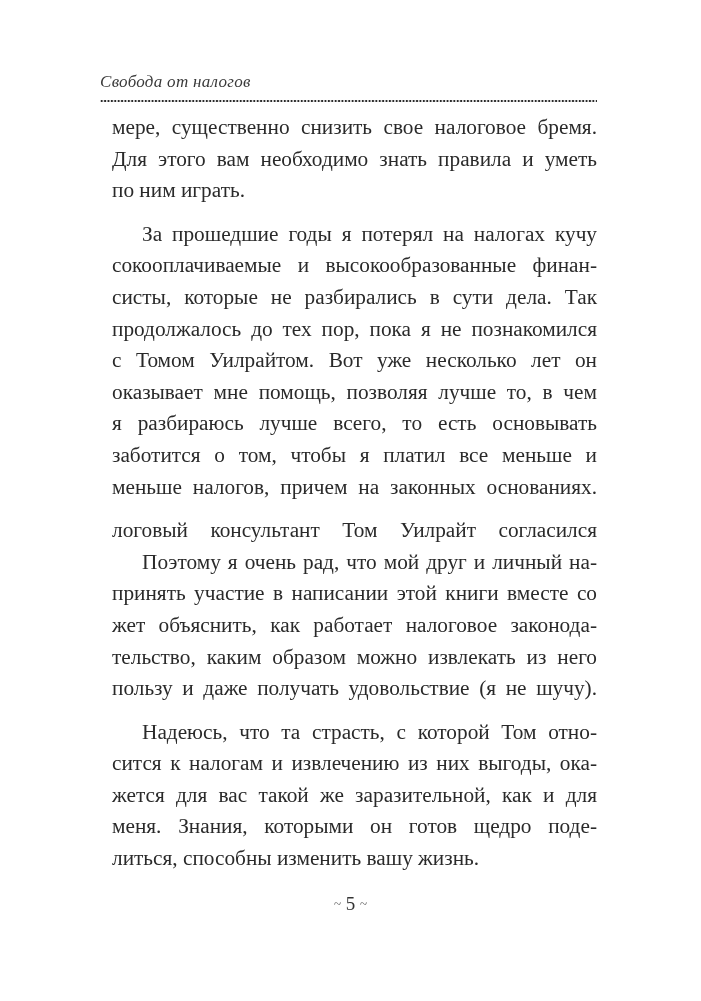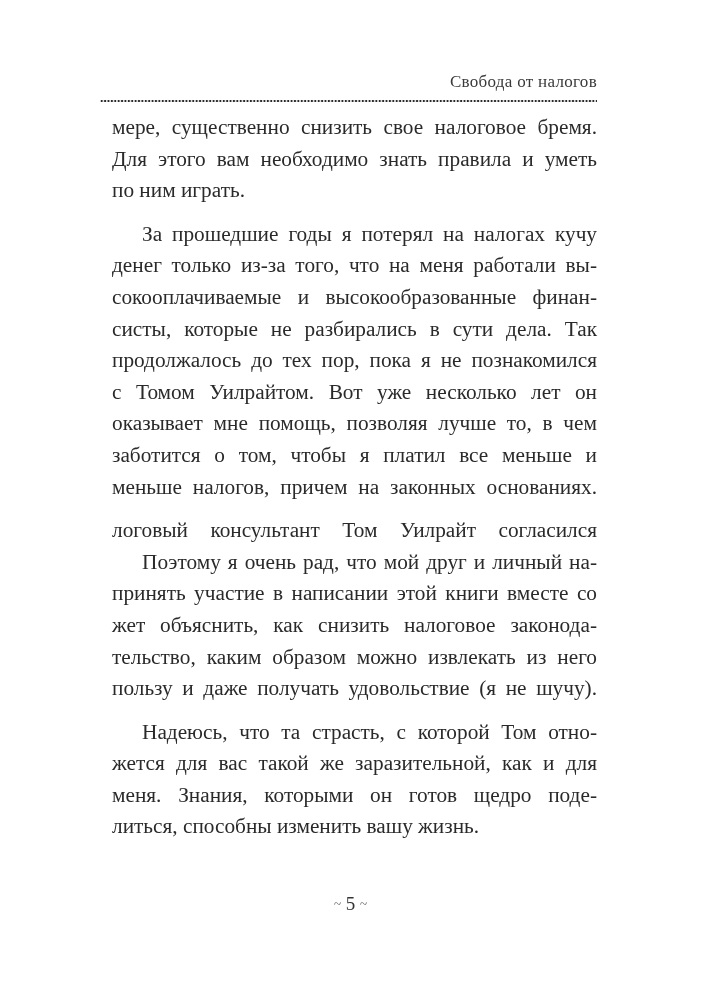--- a/index.html
+++ b/index.html
@@ -5,21 +5,21 @@
   html, body { margin:0; padding:0; }
   body {
     width:701px; height:1001px; background:#ffffff; overflow:hidden;
     position:relative;
     font-family:"Liberation Serif","DejaVu Serif",serif;
     color:#2a2a2a;
   }
   .page { position:absolute; left:0; top:0; width:701px; height:1001px; }
   .running-head {
     position:absolute; left:100px; width:497px; top:72px;
-    text-align:right; font-size:17px; color:#3a3a3a;
+    text-align:left; font-style:italic; font-size:17px; color:#3a3a3a;
     letter-spacing:0.3px;
   }
   .rule {
     position:absolute; left:100px; width:497px; top:99px; height:4px;
     background-image: radial-gradient(circle, #2b2b2b 1.2px, transparent 1.4px);
     background-size:3.4px 4px; background-repeat:repeat-x;
   }
   .body-text {
     position:absolute; left:100px; width:497px; top:112px;
     font-size:21.3px; line-height:31.6px;
@@ -42,39 +42,40 @@
   <div class="rule"></div>
 
   <div class="body-text">
     <div class="para">
       <span class="line">мере, существенно снизить свое налоговое бремя.</span>
       <span class="line">Для этого вам необходимо знать правила и уметь</span>
       <span class="line last">по ним играть.</span>
     </div>
     <div class="para">
       <span class="line indent">За прошедшие годы я потерял на налогах кучу</span>
-      <span class="line">денег только из-за того, что на меня работали вы-</span>
       <span class="line">сокооплачиваемые и высокообразованные финан-</span>
       <span class="line">систы, которые не разбирались в сути дела. Так</span>
       <span class="line">продолжалось до тех пор, пока я не познакомился</span>
       <span class="line">с Томом Уилрайтом. Вот уже несколько лет он</span>
       <span class="line">оказывает мне помощь, позволяя лучше то, в чем</span>
+      <span class="line">я разбираюсь лучше всего, то есть основывать</span>
       <span class="line">заботится о том, чтобы я платил все меньше и</span>
       <span class="line">меньше налогов, причем на законных основаниях.</span>
     </div>
     <div class="para">
       <span class="line">логовый консультант Том Уилрайт согласился</span>
       <span class="line indent">Поэтому я очень рад, что мой друг и личный на-</span>
       <span class="line">принять участие в написании этой книги вместе со</span>
-      <span class="line">жет объяснить, как снизить налоговое законода-</span>
+      <span class="line">жет объяснить, как работает налоговое законода-</span>
       <span class="line">тельство, каким образом можно извлекать из него</span>
       <span class="line">пользу и даже получать удовольствие (я не шучу).</span>
     </div>
     <div class="para">
       <span class="line indent">Надеюсь, что та страсть, с которой Том отно-</span>
+      <span class="line">сится к налогам и извлечению из них выгоды, ока-</span>
       <span class="line">жется для вас такой же заразительной, как и для</span>
       <span class="line">меня. Знания, которыми он готов щедро поде-</span>
       <span class="line last">литься, способны изменить вашу жизнь.</span>
     </div>
 
   </div>
 
   <div class="folio">
     <span class="orn">~</span>
     <span>5</span>

